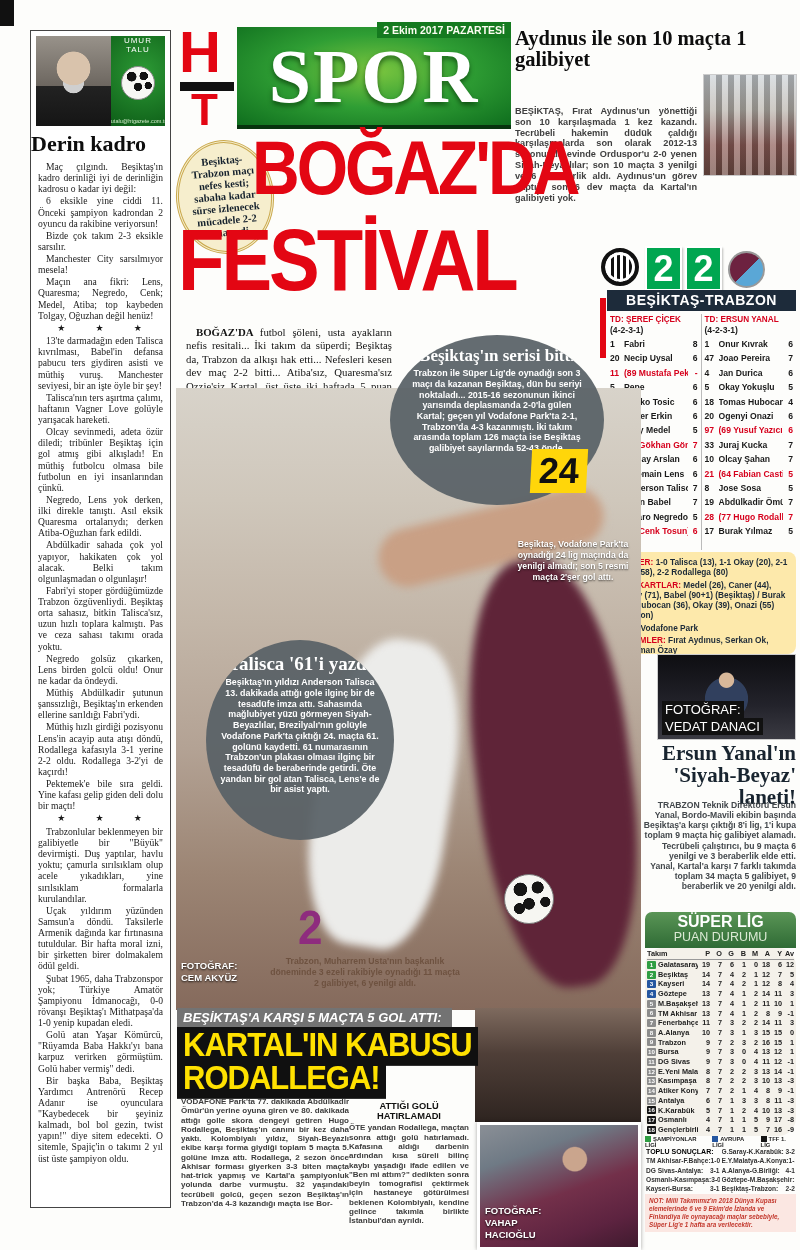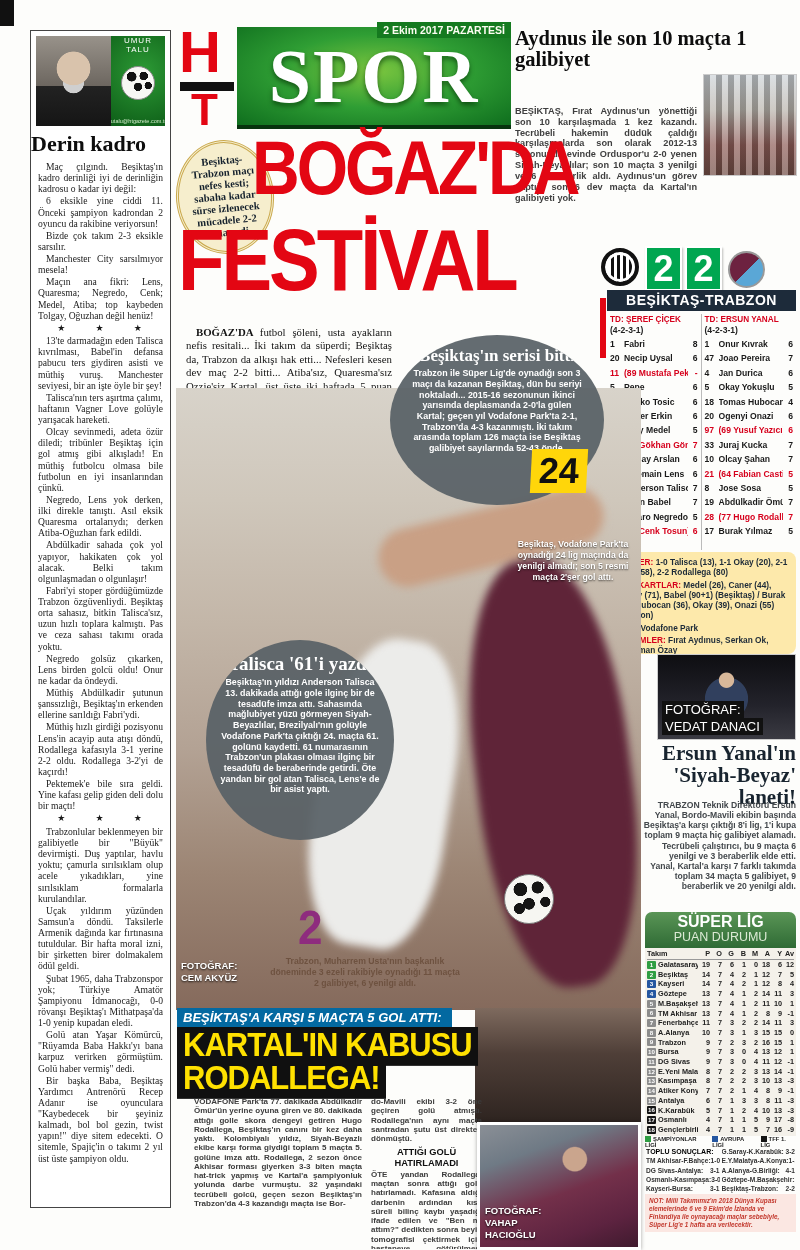--- a/index.html
+++ b/index.html
@@ -144,21 +144,21 @@
   .ersun-title{left:640px;top:742px;width:156px;text-align:right;font-family:"Liberation Serif",serif;
       font-weight:900;font-size:21px;line-height:1.05;color:#18242f;}
   .ersun-body{left:642px;top:800px;width:154px;height:110px;font-size:8.6px;font-weight:700;color:#43484c;
       line-height:1.18;text-align:right;overflow:hidden;}
 
   
   .st-header{left:645px;top:912px;width:151px;height:36px;border-radius:7px 7px 0 0;text-align:center;
       background:linear-gradient(180deg,#5a9556,#2f6b35);color:#fff;}
   .st-h1{font-weight:900;font-size:16px;line-height:19px;}
   .st-h2{font-weight:400;font-size:12.5px;line-height:13px;color:#dcead5;}
-  .st-table{left:645px;top:948px;width:151px;height:188px;background:#f4f1ea;padding:1px 2px;box-sizing:border-box;}
+  .st-table{left:645px;top:948px;width:151px;height:188px;background:#f4f1ea;padding:1px 2px;box-sizing:border-box;border-radius:18px;}
   .st-cols{display:flex;line-height:10px;border-bottom:1px solid #999;color:#111;font-size:7.2px;font-weight:800;}
   .st-cols .stteam{flex:1;}
   .strow{display:flex;line-height:9.7px;align-items:center;}
   .stpos{width:9px;height:8px;flex:0 0 9px;margin-right:2px;border-radius:1px;background:#8c8c8c;
       color:#fff;font-size:6.2px;font-weight:800;text-align:center;line-height:8px;}
   .stpos.cl{background:#2f9e43;} .stpos.el{background:#2456a0;} .stpos.rel{background:#141414;}
   .stteam{flex:1;font-size:7.3px;font-weight:700;color:#222;white-space:nowrap;overflow:hidden;}
   .stval{width:12px;flex:0 0 12px;text-align:right;font-size:7.3px;font-weight:700;color:#222;}
   .st-legend{left:645px;top:1136px;width:151px;display:flex;justify-content:center;gap:5px;
       font-size:5.9px;font-weight:800;color:#222;align-items:center;}
@@ -166,26 +166,26 @@
   .st-results{left:645px;top:1147px;width:151px;display:flex;font-size:6.6px;font-weight:700;color:#333;}
   .res-col{width:50%;padding:0 1px;box-sizing:border-box;}
   .res-title{font-size:7px;font-weight:900;color:#000;line-height:9.3px;}
   .res-line{display:flex;justify-content:space-between;line-height:9.3px;white-space:nowrap;overflow:hidden;}
   .st-note{left:645px;top:1194px;width:151px;height:38px;background:#fbe7e2;color:#c2372c;font-style:italic;
       font-size:6.3px;line-height:1.25;padding:3px 4px;box-sizing:border-box;font-weight:700;}
 
   
   .secondary-photo{left:475px;top:1008px;width:166px;height:114px;background:
       linear-gradient(180deg,#7e6a5e 0%,#4f3f38 40%,#2e2420 100%);}
-  .rod-kicker{left:177px;top:1008px;background:#0369a1;color:#fff;font-weight:900;font-style:italic;
+  .rod-kicker{left:177px;top:1008px;background:#737373;color:#fff;font-weight:900;font-style:italic;
       font-size:13px;padding:2px 10px 3px 6px;}
   .rod-h{background:#101010;color:#ffe100;font-weight:900;font-size:31px;line-height:1;padding:2px 6px 4px;
       letter-spacing:-1px;white-space:nowrap;transform:scaleY(1.05);transform-origin:top left;}
   .rod-h1{left:177px;top:1027px;} .rod-h2{left:177px;top:1060px;}
-  .rod-cols{left:194px;top:1097px;width:288px;height:152px;display:flex;gap:9px;font-size:8px;
+  .rod-cols{left:181px;top:1097px;width:288px;height:152px;display:flex;font-size:8px;
       font-weight:700;color:#3c3c3c;line-height:1.16;text-align:justify;overflow:hidden;}
   .rc1{width:168px;flex:0 0 168px;} .rc2{flex:1;}
   .rod-sub{text-align:center;color:#111;font-weight:900;font-size:9.3px;margin:4px 0 2px;line-height:1.1;}
   .rod-photo{left:477px;top:1122px;width:158px;height:122px;border:3px solid #fff;
       box-shadow:0 0 4px rgba(0,0,0,.35);background:
       radial-gradient(circle at 60% 28%,#caa58d 0 9%,rgba(0,0,0,0) 10%),
       linear-gradient(160deg,#8a8f96 0%,#6f7a85 25%,#73304a 55%,#5d2340 80%,#3f1a2e 100%);}
   .cap-vahap{position:absolute;left:5px;bottom:6px;width:70px;}
 </style>
 </head>
@@ -737,21 +737,20 @@
   </div>
   <div class="abs st-note">NOT: Milli Takımımız'ın 2018 Dünya Kupası elemelerinde 6 ve 9 Ekim'de İzlanda ve Finlandiya ile oynayacağı maçlar sebebiyle, Süper Lig'e 1 hafta ara verilecektir.</div>
 
   <div class="abs secondary-photo"></div>
   <div class="abs rod-kicker">BEŞİKTAŞ'A KARŞI 5 MAÇTA 5 GOL ATTI:</div>
   <div class="abs rod-h rod-h1">KARTAL'IN KABUSU</div>
   <div class="abs rod-h rod-h2">RODALLEGA!</div>
   <div class="abs rod-cols">
     <div class="rc1">VODAFONE Park'ta 77. dakikada Abdülkadir Ömür'ün yerine oyuna giren ve 80. dakikada attığı golle skora dengeyi getiren Hugo Rodallega, Beşiktaş'ın canını bir kez daha yaktı. Kolombiyalı yıldız, Siyah-Beyazlı ekibe karşı forma giydiği toplam 5 maçta 5. golüne imza attı. Rodallega, 2 sezon önce Akhisar forması giyerken 3-3 biten maçta hat-trick yapmış ve Kartal'a şampiyonluk yolunda darbe vurmuştu. 32 yaşındaki tecrübeli golcü, geçen sezon Beşiktaş'ın Trabzon'da 4-3 kazandığı maçta ise Bor-</div>
     <div class="rc2">
-      <div>do-Mavili ekibi 3-2 öne geçiren golü atmıştı. Rodallega'nın aynı maçta santradan şutu üst direkten dönmüştü.</div>
       <div class="rod-sub">ATTIĞI GOLÜ HATIRLAMADI</div>
       <div>ÖTE yandan Rodallega, maçtan sonra attığı golü hatırlamadı. Kafasına aldığı darbenin ardından kısa süreli bilinç kaybı yaşadığı ifade edilen ve "Ben mi attım?" dedikten sonra beyin tomografisi çektirmek için hastaneye götürülmesi beklenen Kolombiyalı, kendine gelince takımla birlikte İstanbul'dan ayrıldı.</div>
     </div>
   </div>
   <div class="abs rod-photo">
     <div class="photo-cap cap-vahap">FOTOĞRAF: VAHAP HACIOĞLU</div>
   </div>
 
 </div>
 

